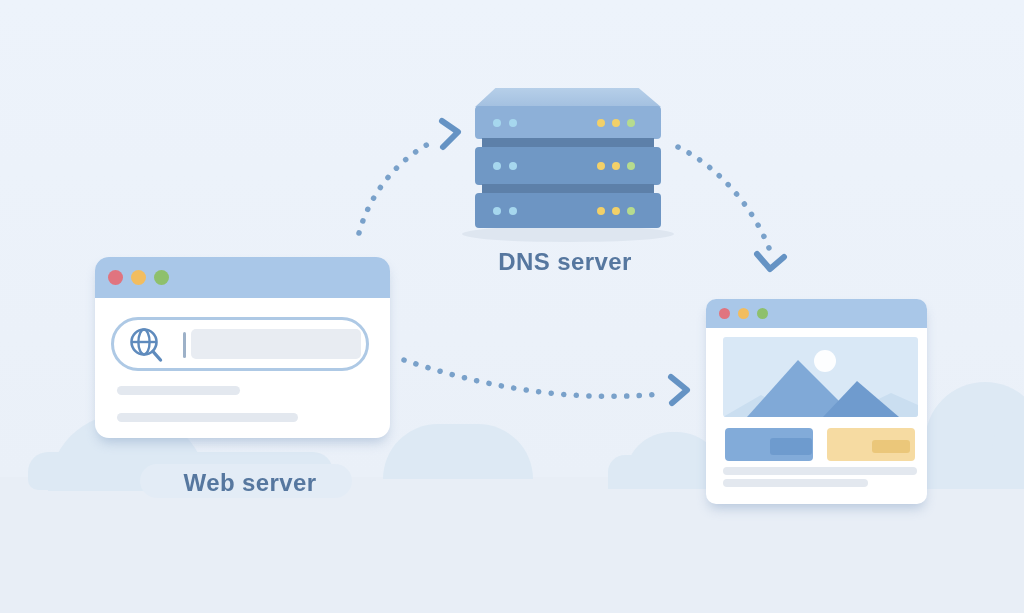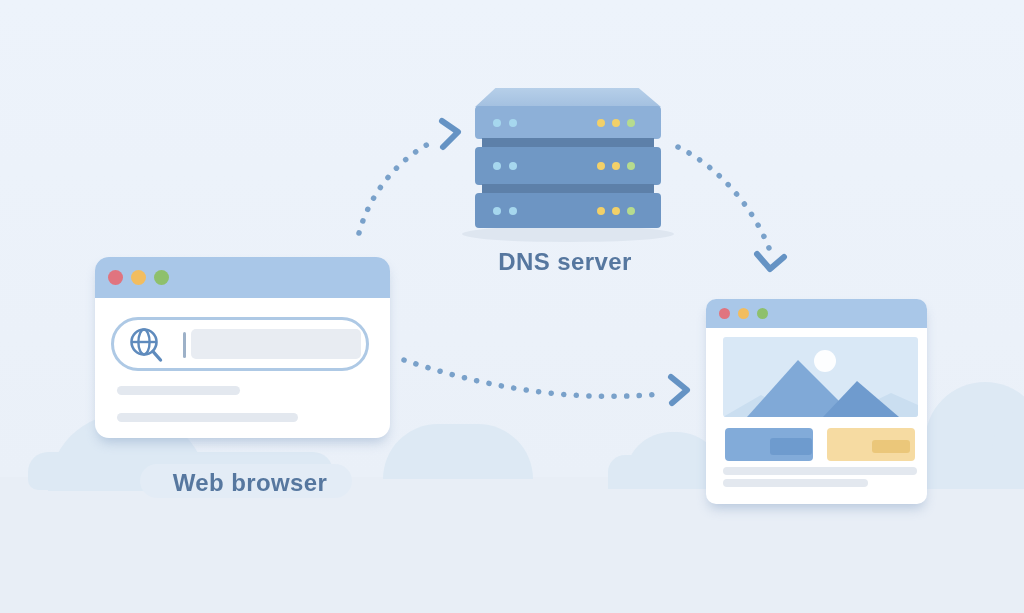--- a/index.html
+++ b/index.html
@@ -154,21 +154,21 @@
         <ellipse cx="19" cy="18" rx="5.6" ry="12.5" fill="none" stroke="#5f8bbd" stroke-width="2.4"></ellipse>
         <line x1="6.7" y1="18" x2="31.3" y2="18" stroke="#5f8bbd" stroke-width="2.4"></line>
         <line x1="28" y1="27.5" x2="35.5" y2="36" stroke="#5f8bbd" stroke-width="3.4" stroke-linecap="round"></line>
       </svg>
       <span class="caret"></span>
       <span class="addr-field"></span>
     </div>
     <span class="ph-line" style="left:22px;top:129px;width:123px;height:9px;"></span>
     <span class="ph-line" style="left:22px;top:156px;width:181px;height:9px;"></span>
   </div>
-  <div class="node-label lbl-browser">Web browser</div>
+  <div class="node-label lbl-browser">Web server</div>
 
   <div class="window server">
     <div class="titlebar">
       <span class="tdot dot-red d1"></span>
       <span class="tdot dot-yellow d2"></span>
       <span class="tdot dot-green d3"></span>
     </div>
     <div class="hero">
       <span class="sun"></span>
       <svg width="195" height="80" viewBox="0 0 195 80">

